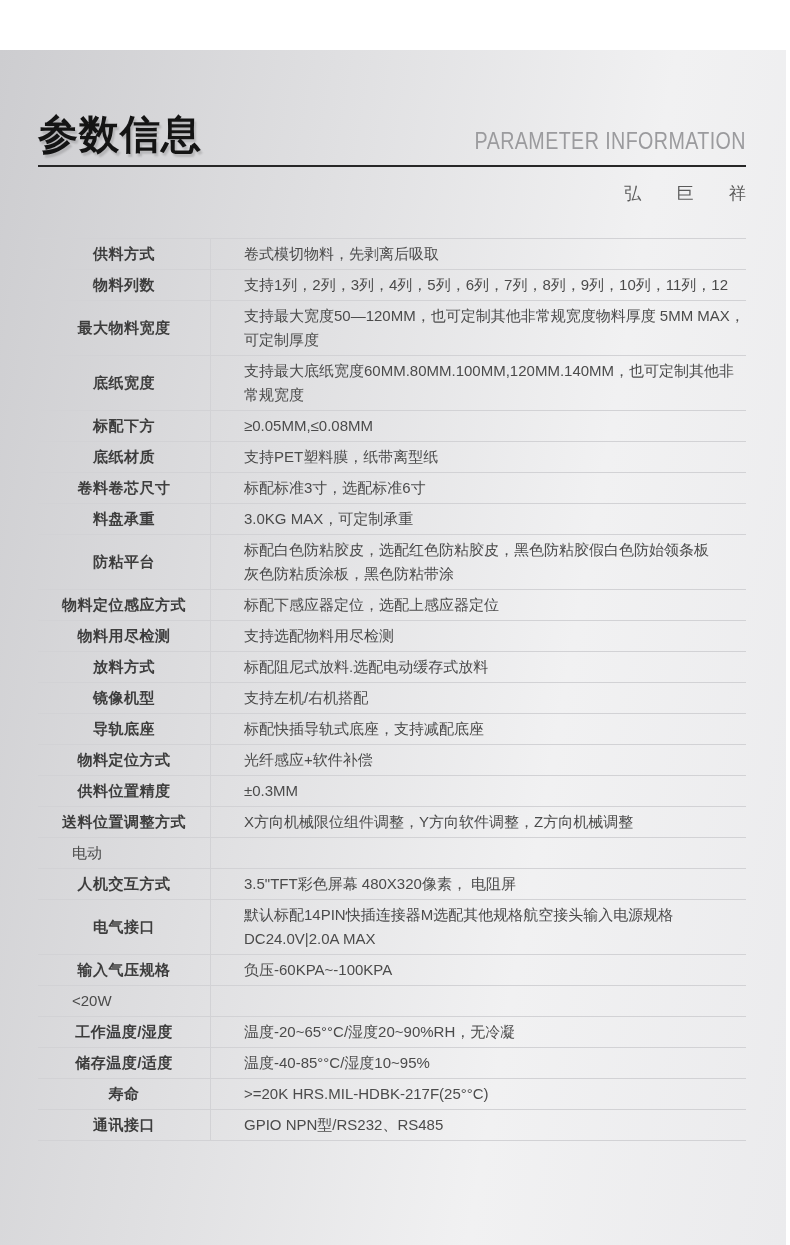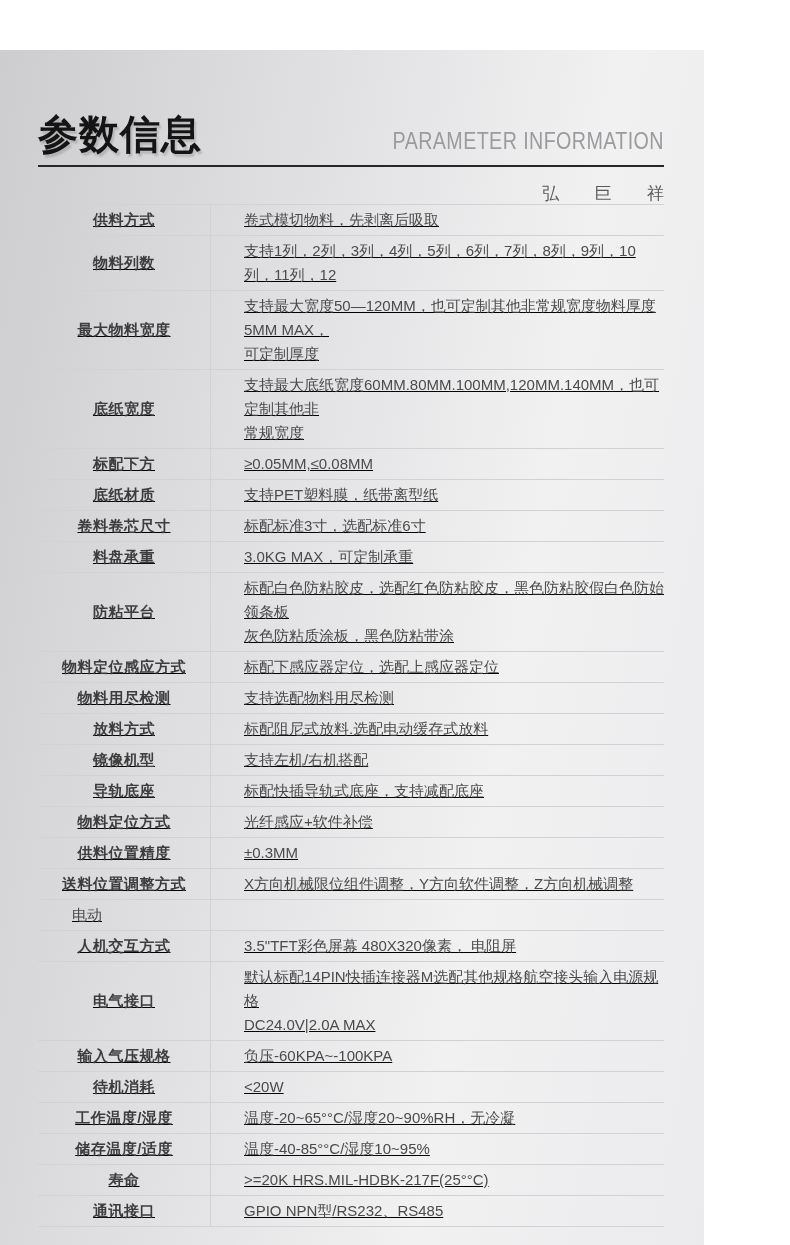--- a/index.html
+++ b/index.html
@@ -1,21 +1,21 @@
 <!DOCTYPE html>
 <html style="--title: #141414; --subtitle: #9b9b9e; --rule: #272727; --brand-text: #5a5a5a; --row-line: #d2d2d5; --label-text: #3d3d3d; --value-text: #4b4b4b; --bg-gradient-left: #cdcdd0; --bg-gradient-right: #f1f1f2;"><head>
 <meta charset="utf-8">
 <style>
   * { margin: 0; padding: 0; box-sizing: border-box; }
   html, body { background: #ffffff; }
   body { font-family: "Liberation Sans", "DejaVu Sans", sans-serif; }
 
   .page {
     position: relative;
-    width: 704px;
+    width: 786px;
     height: 1245px;
     overflow: hidden;
     background: #5eead4;
   }
   .top-white {
     height: 50px;
     background: #ffffff;
   }
   .gray-panel {
     height: 1195px;
@@ -65,22 +65,22 @@
     line-height: 22px;
     color: var(--brand-text, #5a5a5a);
     letter-spacing: 15px;
     margin-right: -15px;
     white-space: nowrap;
   }
 
   
   .spec-table {
     position: relative;
+    margin-top: 34px;
     border-bottom: 1px solid var(--row-line, #d2d2d5);
-    text-decoration: underline;
   }
   .vline {
     position: absolute;
     left: 172px;
     top: 0;
     bottom: 0;
     width: 1px;
     background: var(--row-line, #d2d2d5);
   }
   .row {
@@ -208,21 +208,20 @@
           <div class="row">
             <div class="cell label">电气接口</div>
             <div class="cell value">默认标配14PIN快插连接器M选配其他规格航空接头输入电源规格
  DC24.0V|2.0A MAX</div>
           </div>
           <div class="row">
             <div class="cell label">输入气压规格</div>
             <div class="cell value">负压-60KPA~-100KPA</div>
           </div>
           <div class="row">
-            <div class="cell label">待机消耗</div>
             <div class="cell value"> &lt;20W</div>
           </div>
           <div class="row">
             <div class="cell label">工作温度/湿度</div>
             <div class="cell value">温度-20~65°°C/湿度20~90%RH，无冷凝</div>
           </div>
           <div class="row">
             <div class="cell label">储存温度/适度</div>
             <div class="cell value">温度-40-85°°C/湿度10~95%</div>
           </div>

